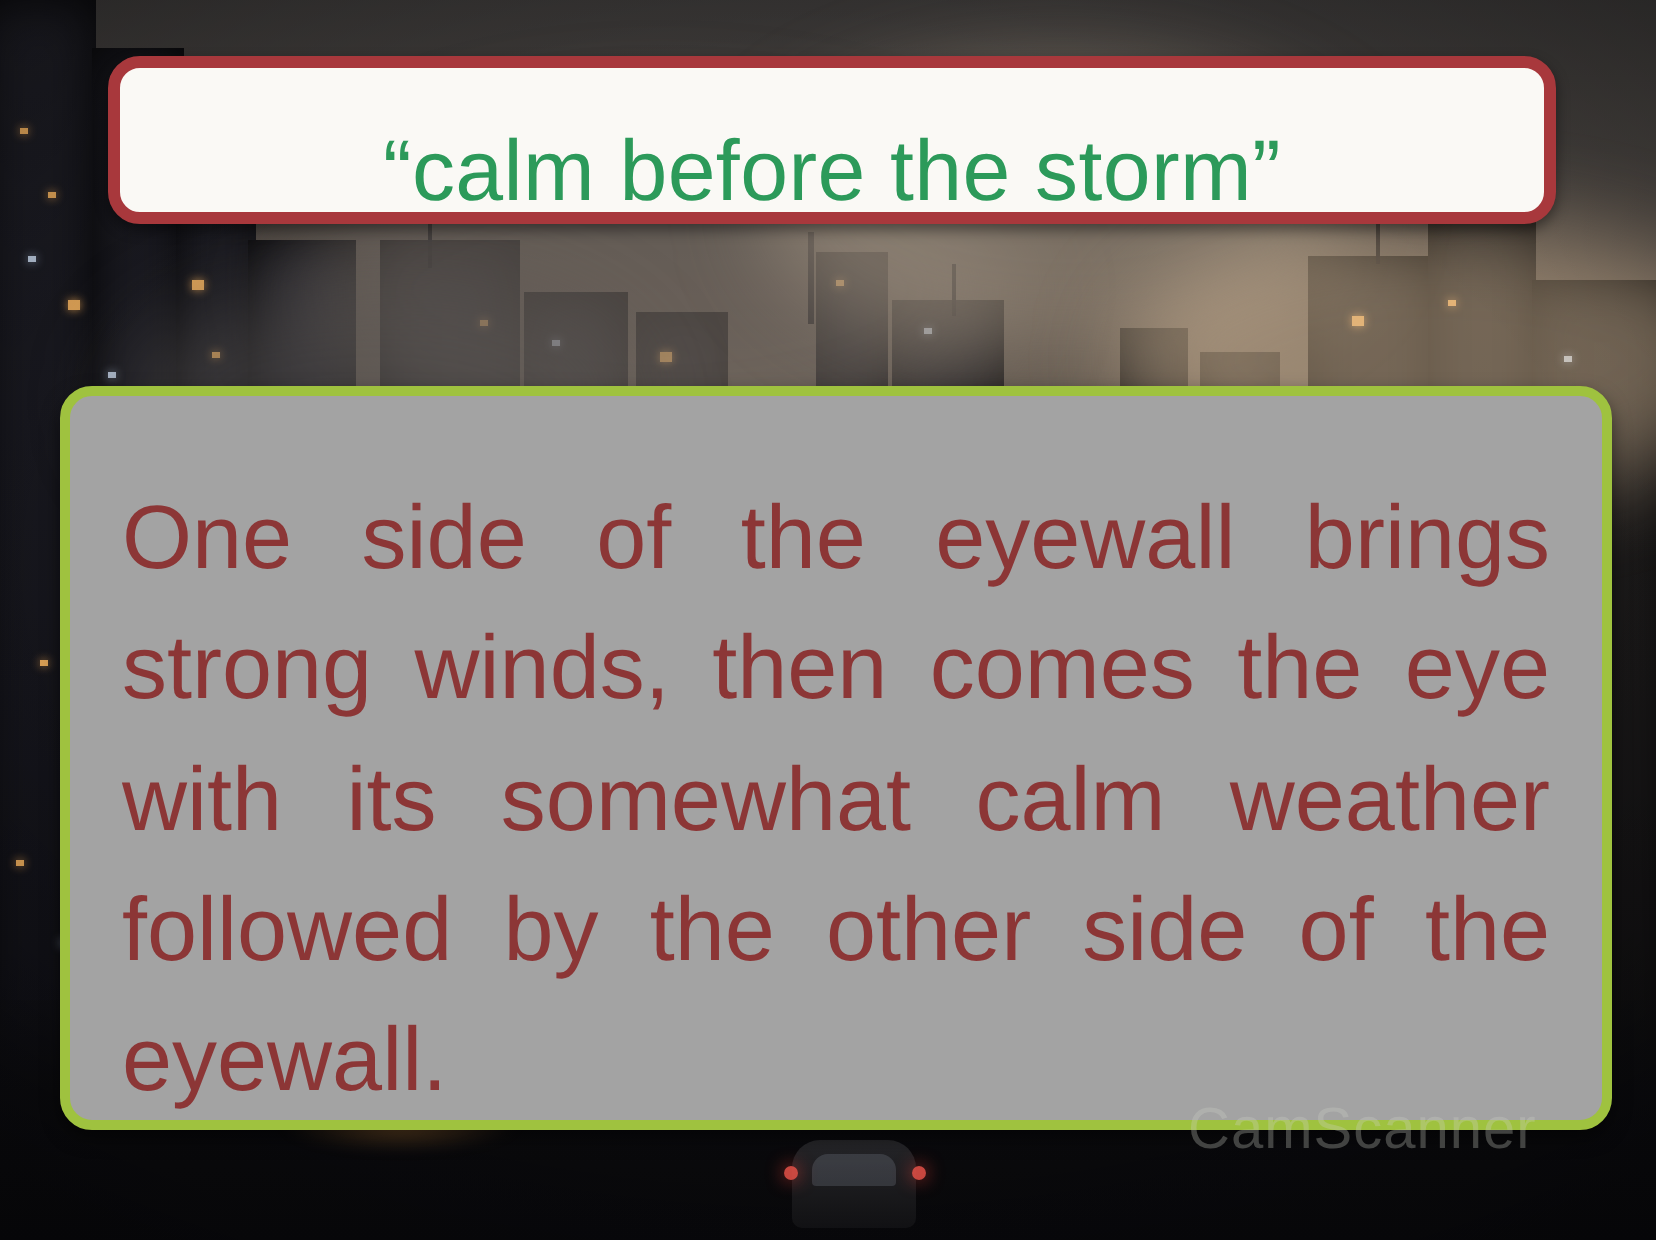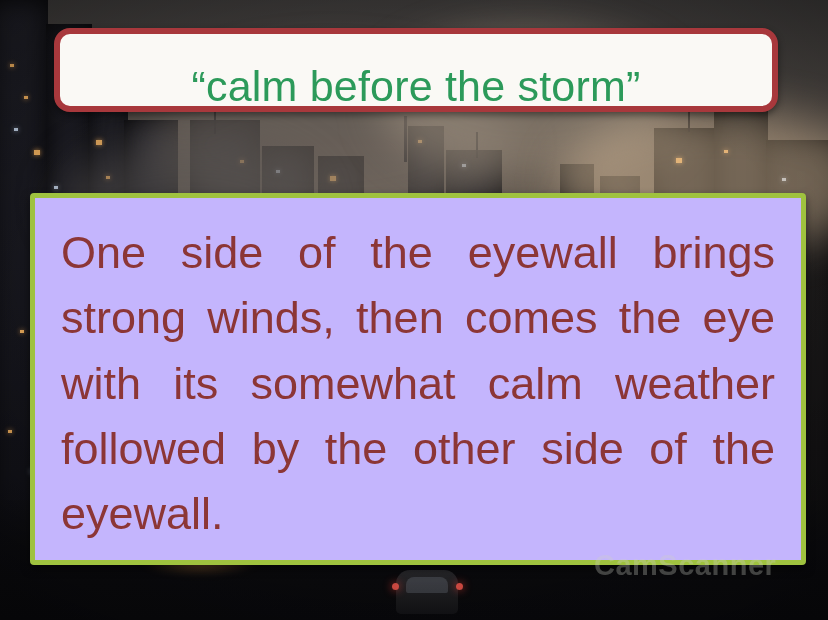--- a/index.html
+++ b/index.html
@@ -158,24 +158,24 @@
   }
 
   
   .body-card {
     position: absolute;
     left: 30px;
     top: 193px;
     width: 776px;
     height: 372px;
     box-sizing: border-box;
-    background: #c4b5fd;
+    background: #a3a3a3;
     border: 5px solid #9fc23f;
-    border-radius: 4px;
-    padding: 22px 26px 10px 26px;
+    border-radius: 16px;
+    padding: 38px 26px 10px 26px;
     box-shadow: 0 4px 9px rgba(0,0,0,0.5);
   }
   .body-text {
     color: #8c3636;
     font-size: 45px;
     line-height: 1.45;
     text-align: justify;
     text-justify: inter-word;
     font-family: "Liberation Sans", sans-serif;
     margin: 0;
@@ -223,21 +223,20 @@
     left: 0; right: 0; bottom: 0;
     height: 11px;
     background: #19bd9c;
   }
   .cs-word {
     color: rgba(205,210,200,0.30);
     font-size: 29px;
     letter-spacing: 0.5px;
     font-family: "Liberation Sans", sans-serif;
     white-space: nowrap;
-    font-weight: bold;
   }
 </style>
 </head>
 <body>
 
 <div class="slide">
 
   <div class="bg">
     <div class="bg-sky2"></div>
     <div class="bg-sky"></div>

